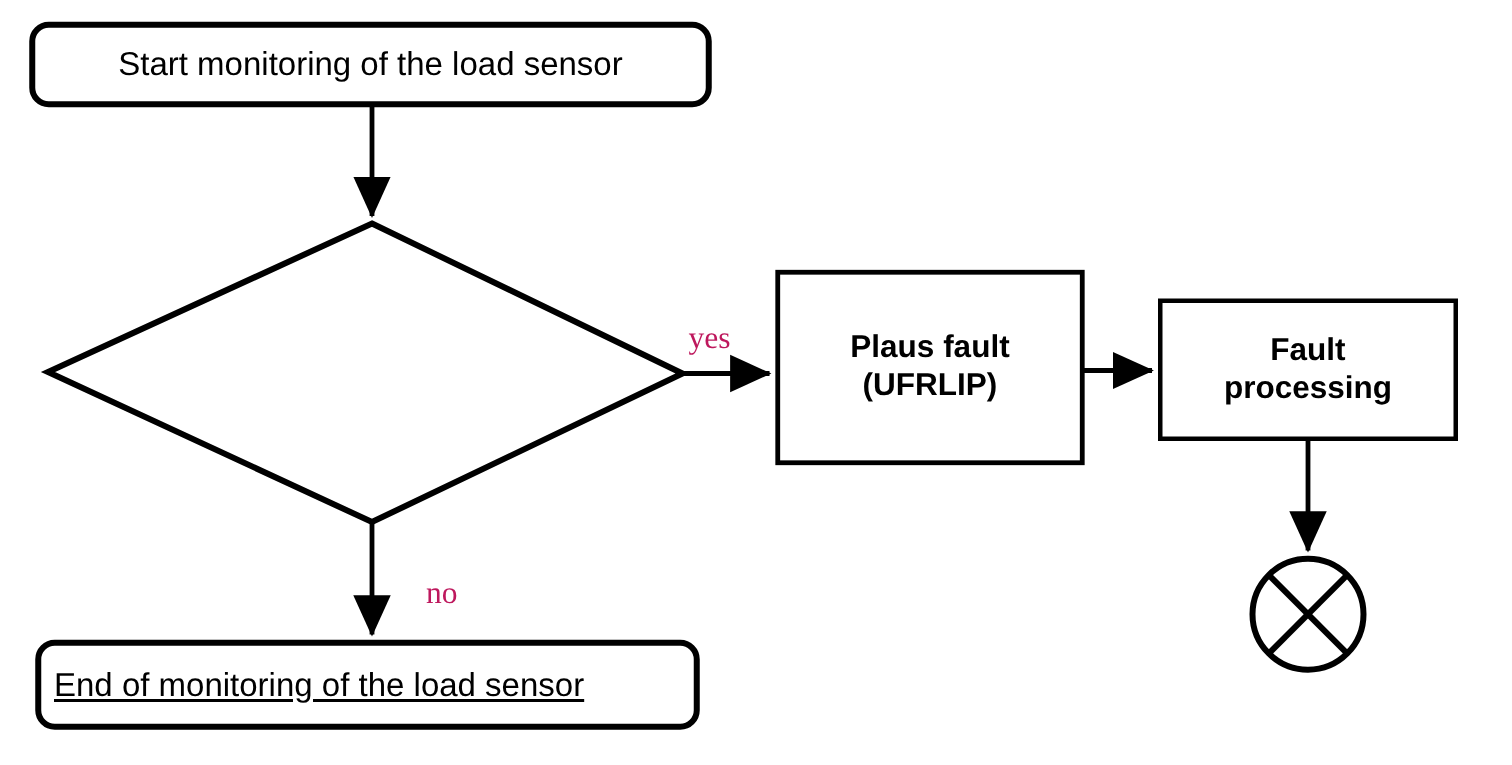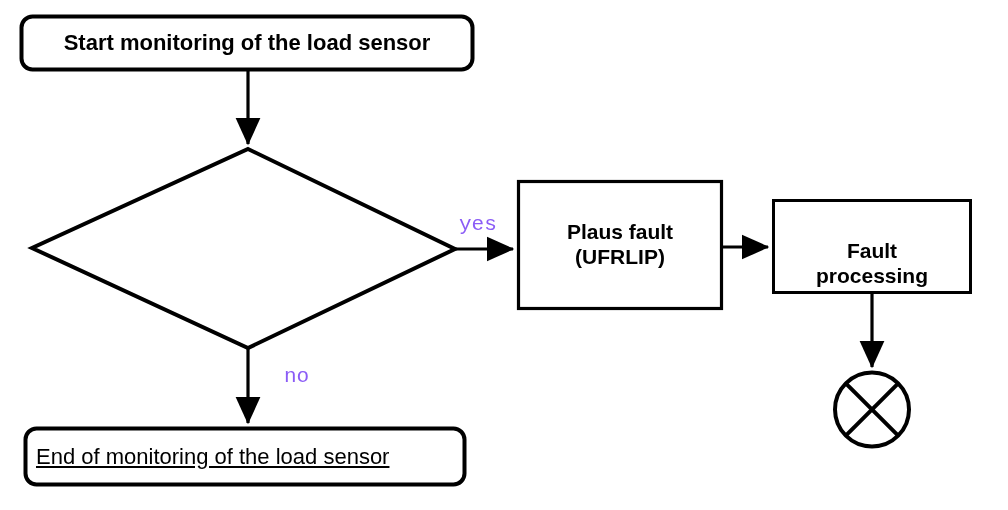--- a/index.html
+++ b/index.html
@@ -34,22 +34,22 @@
     font-family: "Liberation Sans", sans-serif;
     line-height: 1.18;
     white-space: pre-line;
     pointer-events: none;
   }
   .terminator-label { font-size: 22px; }
   .decision-label   { font-size: 21px; }
   .process-label    { font-size: 21px; font-weight: bold; }
   .edge-label {
     position: absolute;
-    color: #8b5cf6;
-    font-family: Liberation Mono, monospace;
+    color: #be185d;
+    font-family: Liberation Serif, serif;
     font-size: 21px;
     white-space: nowrap;
   }
 </style>
 </head>
 <body>
 
 <div id="canvas">
 
   <svg id="flow-svg" viewBox="0 0 1008 510">
@@ -77,28 +77,28 @@
 
     <circle cx="872" cy="409.5" r="37" fill="#ffffff" stroke="#000000" stroke-width="4"></circle>
     <line x1="845.8" y1="383.3" x2="898.2" y2="435.7" stroke="#000000" stroke-width="4"></line>
     <line x1="898.2" y1="383.3" x2="845.8" y2="435.7" stroke="#000000" stroke-width="4"></line>
 
     <line x1="248" y1="348" x2="248" y2="423" stroke="#000000" stroke-width="3.2" marker-end="url(#arrowhead)"></line>
 
     <rect x="25.5" y="428.5" width="439" height="56" rx="11" ry="11" fill="#ffffff" stroke="#000000" stroke-width="4"></rect>
   </svg>
 
-  <div class="node-label terminator-label" style="left:28px; top:18px; width:438px; height:49px;font-weight:bold;">Start monitoring of the load sensor</div>
+  <div class="node-label terminator-label" style="left:28px; top:18px; width:438px; height:49px;">Start monitoring of the load sensor</div>
 
 
   <div class="node-label process-label" style="left:520px; top:195px; width:200px; height:100px;">Plaus fault
 (UFRLIP)</div>
 
-  <div class="node-label process-label" style="left:775px; top:222px; width:194px; height:83px;">Fault
+  <div class="node-label process-label" style="left:775px; top:205px; width:194px; height:83px;">Fault
 processing</div>
 
   <div class="node-label terminator-label" style="left:32px; top:431px; width:426px; height:51px; justify-content:flex-start; padding-left:4px;text-decoration:underline;">End of monitoring of the load sensor</div>
 
   <div class="edge-label" style="left:459px; top:213px;">yes</div>
 
-  <div class="edge-label" style="left:284px; top:365px;">no</div>
+  <div class="edge-label" style="left:284px; top:383px;">no</div>
 
 </div>
 
 </body></html>

